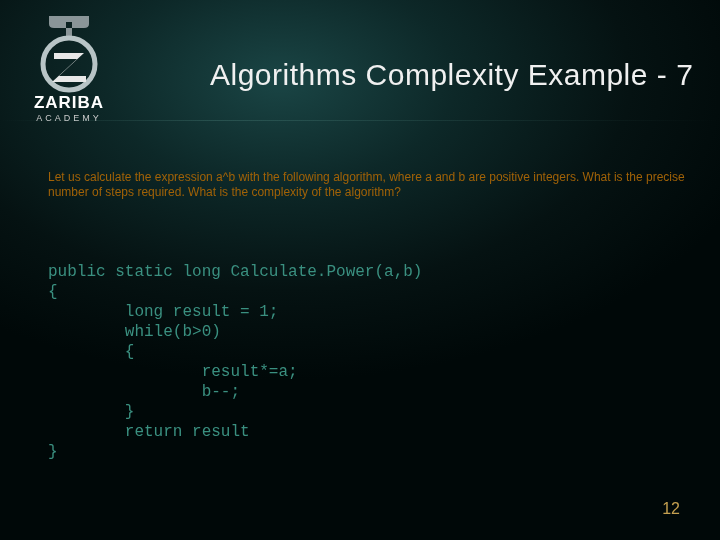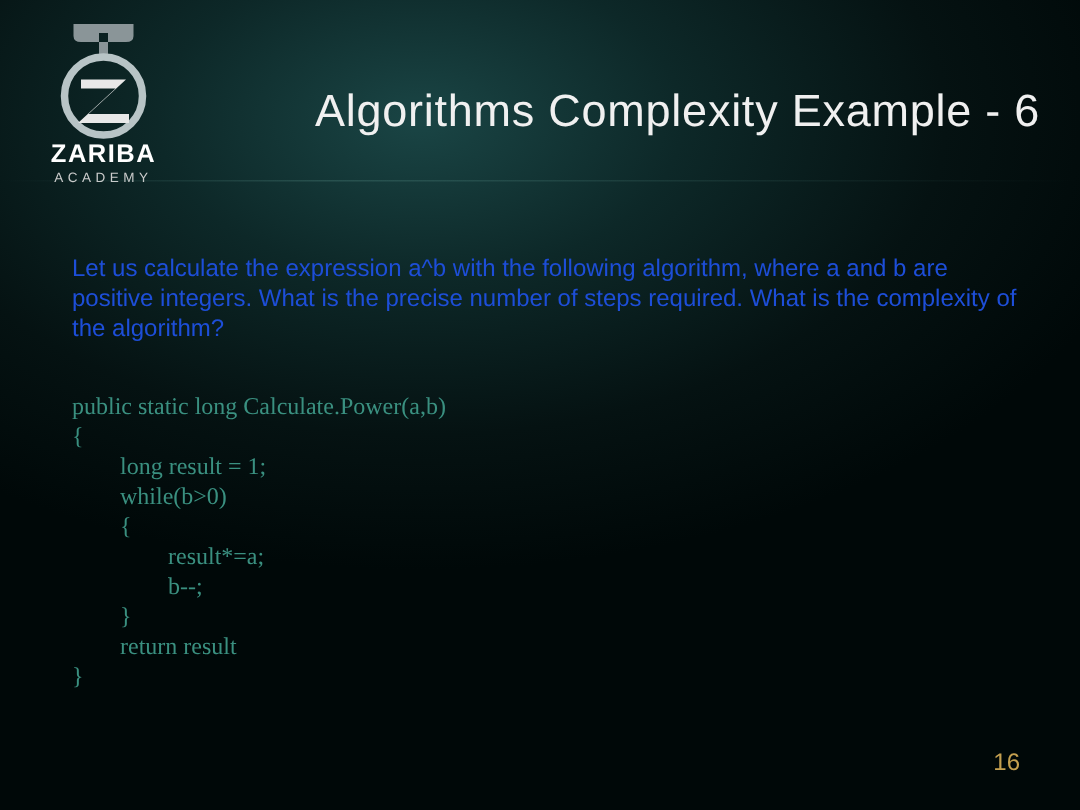--- a/index.html
+++ b/index.html
@@ -29,30 +29,30 @@
     color: #f0f0f0;
     letter-spacing: 0.5px;
     white-space: nowrap;
     font-family: 'Trebuchet MS', 'Segoe UI', sans-serif;
   }
   .paragraph {
     position: absolute;
     top: 170px;
     left: 48px;
     right: 32px;
-    font-size: 16px;
+    font-size: 12px;
     line-height: 1.25;
-    color: #1d4ed8;
+    color: #a16207;
     font-family: 'Trebuchet MS', 'Segoe UI', sans-serif;
   }
   .code-block {
     position: absolute;
     top: 262px;
     left: 48px;
-    font-family: Liberation Serif, serif;
+    font-family: Liberation Mono, monospace;
     font-size: 16px;
     line-height: 1.25;
     color: #3a9080;
     white-space: pre;
   }
   .page-number {
     position: absolute;
     bottom: 22px;
     right: 40px;
     font-size: 16px;
@@ -77,28 +77,28 @@
     <rect x="52" y="20" width="6" height="10" fill="#8a9598"></rect>
     <circle cx="55" cy="56" r="26" fill="none" stroke="#b8c4c6" stroke-width="5"></circle>
     <path d="M 40 45 L 70 45 L 45 68 L 72 68 L 72 74 L 38 74 L 63 51 L 40 51 Z" fill="#e8e8e8"></path>
     <text x="55" y="100" text-anchor="middle" fill="#ffffff" font-family="Arial Black, sans-serif" font-size="17" font-weight="900" letter-spacing="1">ZARIBA</text>
     <text x="55" y="113" text-anchor="middle" fill="#cccccc" font-family="Arial, sans-serif" font-size="9" letter-spacing="3">ACADEMY</text>
   </svg>
 </div>
 
 <div class="gradient-line"></div>
 
-<h1 class="title">Algorithms Complexity Example - 6</h1>
+<h1 class="title">Algorithms Complexity Example - 7</h1>
 
 <p class="paragraph">Let us calculate the expression a^b with the following algorithm, where a and b are positive integers. What is the precise number of steps required. What is the complexity of the algorithm?</p>
 
 <pre class="code-block">public static long Calculate.Power(a,b)
 {
         long result = 1;
         while(b&gt;0)
         {
                 result*=a;
                 b--;
         }
         return result
 }</pre>
 
-<div class="page-number">16</div>
+<div class="page-number">12</div>
 
 </body></html>

